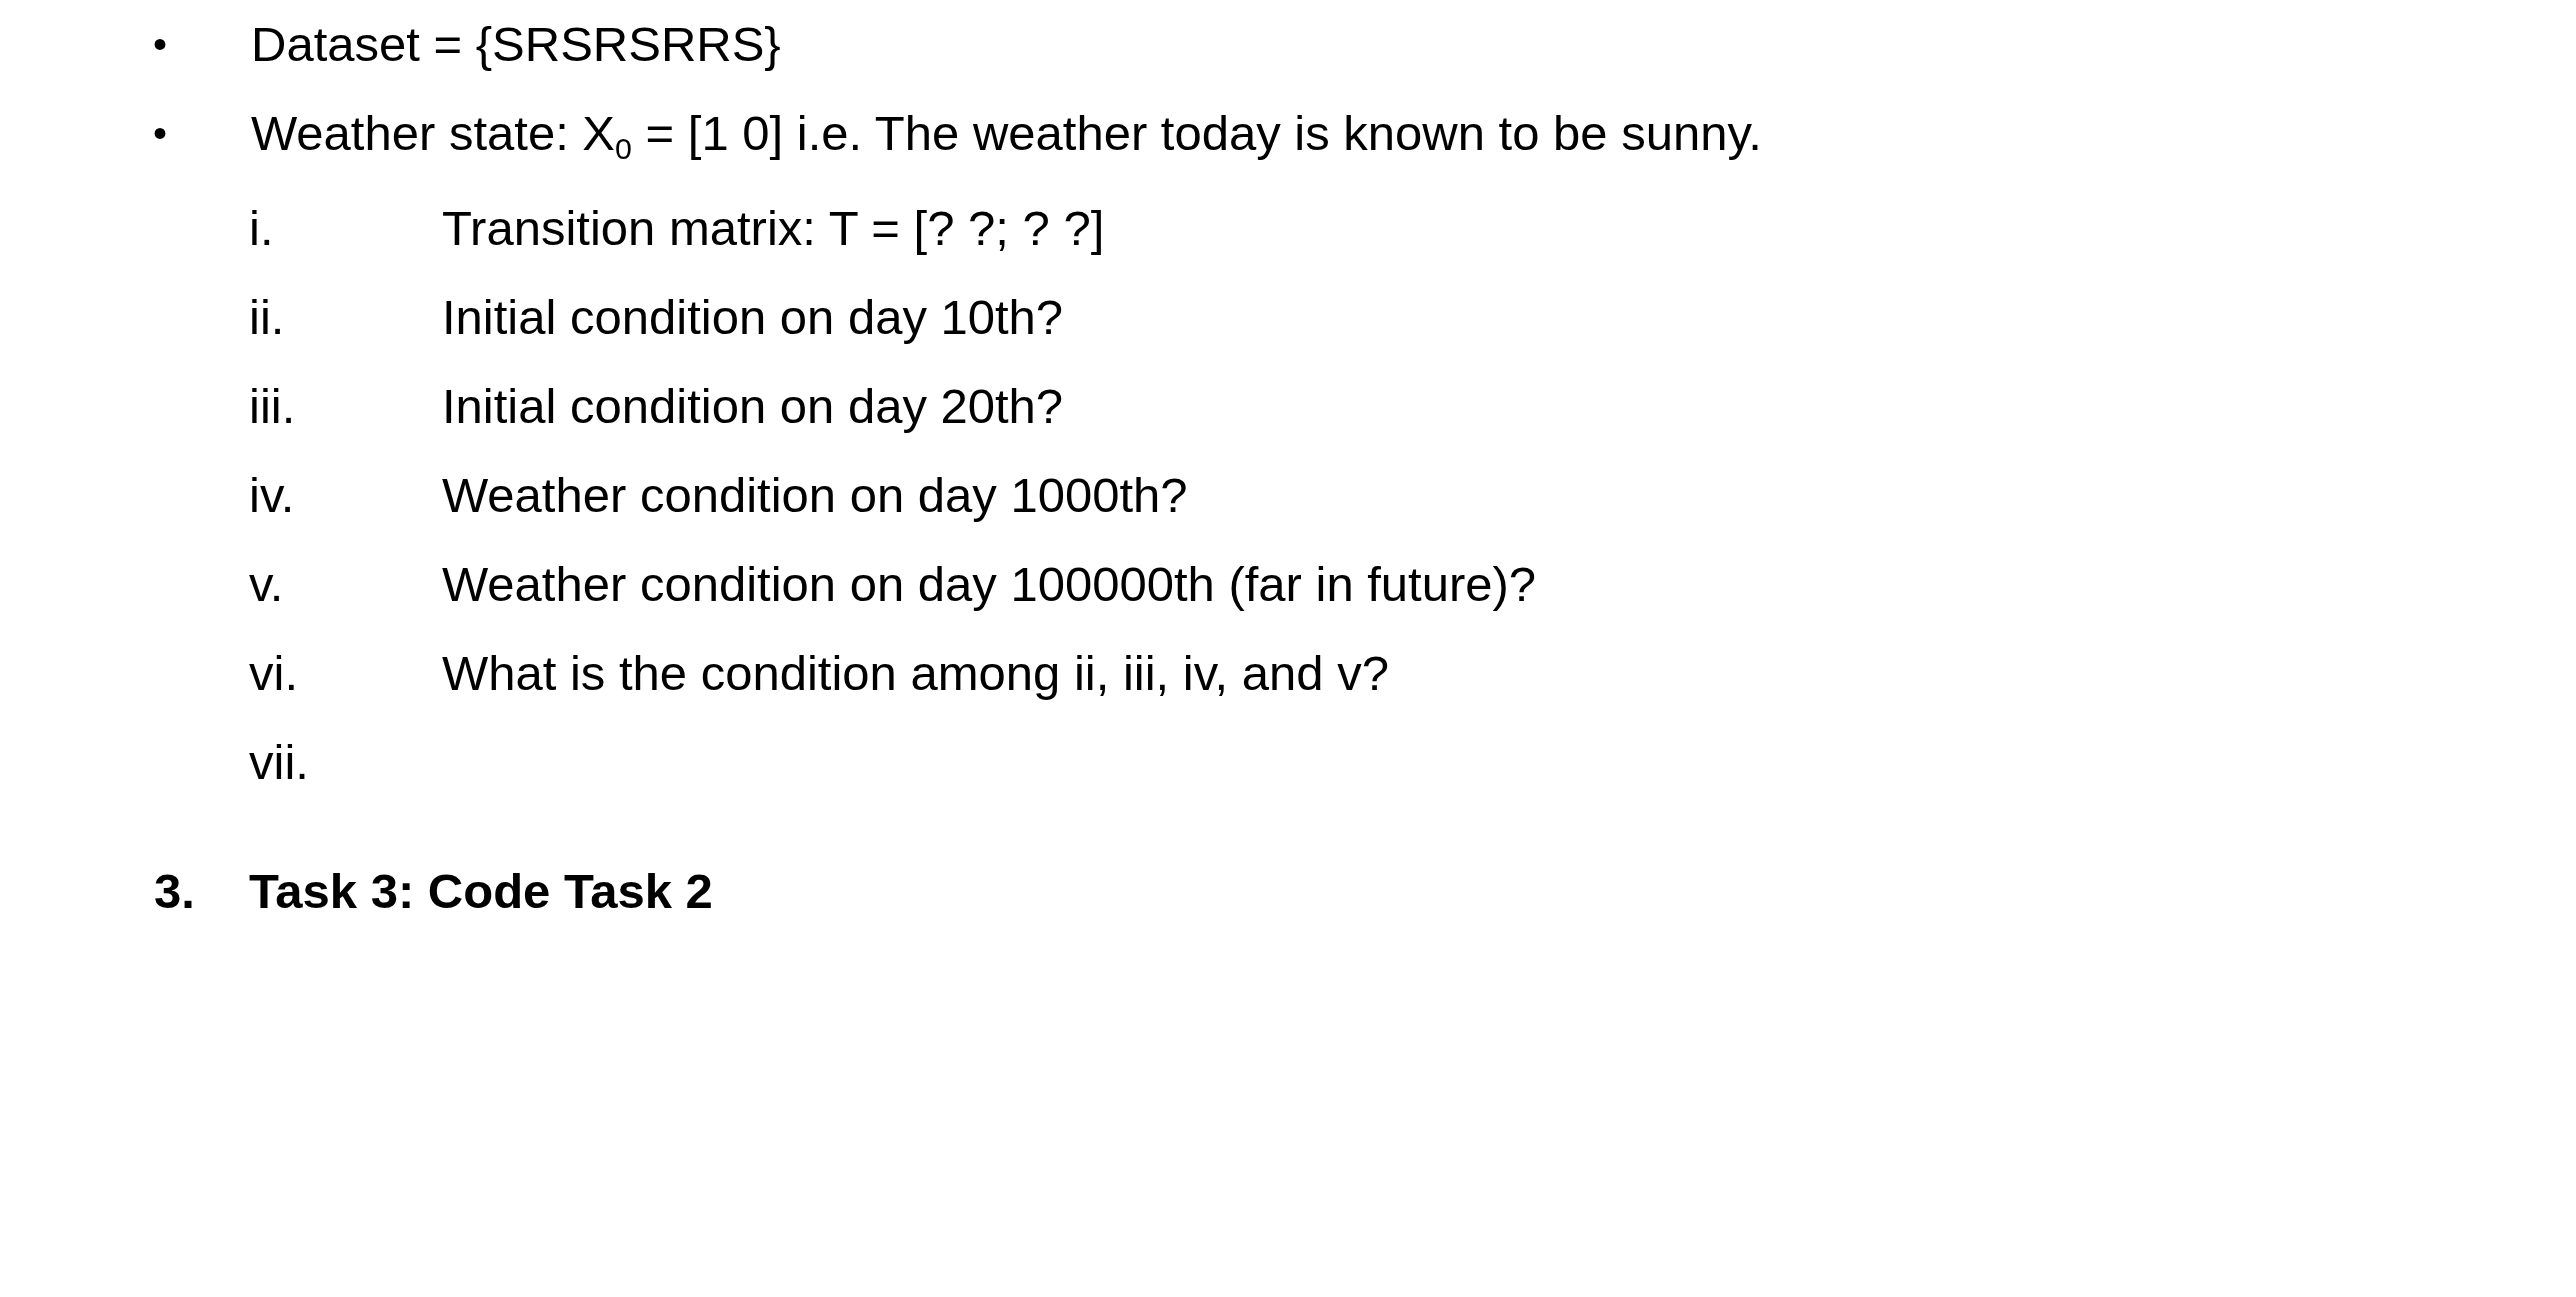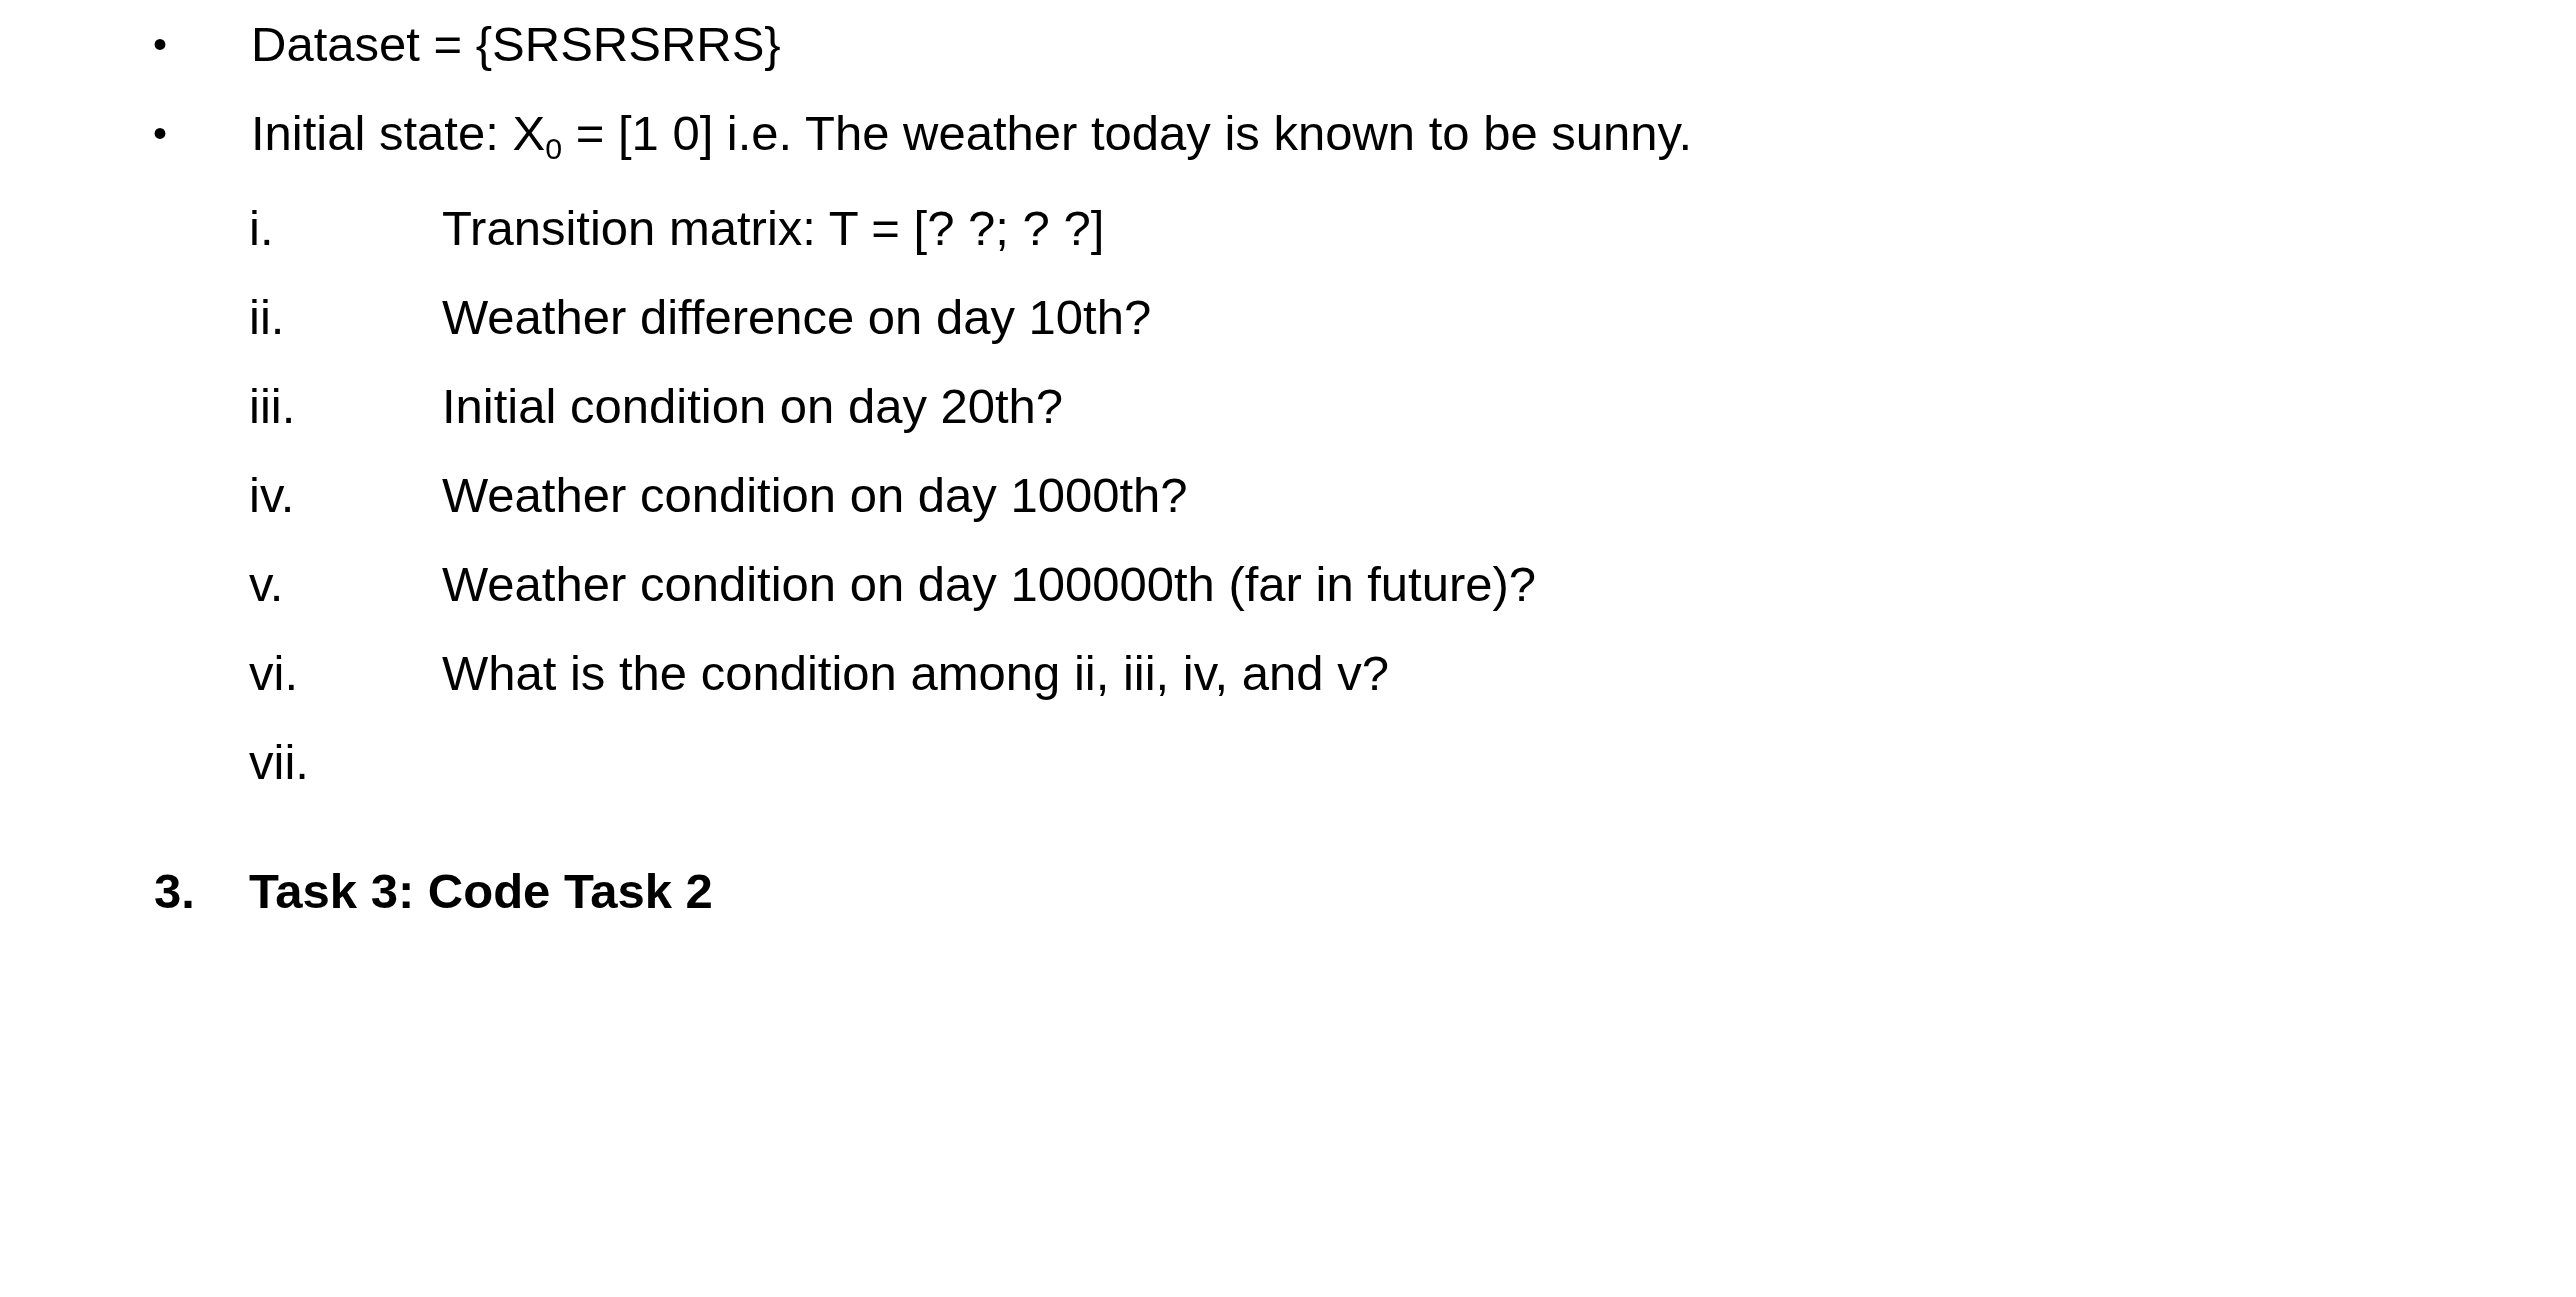--- a/index.html
+++ b/index.html
@@ -138,35 +138,35 @@
 
     <ul class="bullet-list">
 
       <li class="bullet-item">
         <span class="bullet-marker">•</span>
         <span class="bullet-text">Dataset = {SRSRSRRS}</span>
       </li>
 
       <li class="bullet-item">
         <span class="bullet-marker">•</span>
-        <span class="bullet-text"><span>Initial state: X</span><sub class="subscript">0</sub><span> = [1 0] i.e. The weather today is known to be sunny.</span></span>
+        <span class="bullet-text"><span>Weather state: X</span><sub class="subscript">0</sub><span> = [1 0] i.e. The weather today is known to be sunny.</span></span>
       </li>
 
     </ul>
 
     <ol class="roman-list">
 
       <li class="roman-item">
         <span class="roman-marker">i.</span>
         <span class="roman-text">Transition matrix: T = [? ?; ? ?]</span>
       </li>
 
       <li class="roman-item">
         <span class="roman-marker">ii.</span>
-        <span class="roman-text">Weather difference on day 10th?</span>
+        <span class="roman-text">Initial condition on day 10th?</span>
       </li>
 
       <li class="roman-item">
         <span class="roman-marker">iii.</span>
         <span class="roman-text">Initial condition on day 20th?</span>
       </li>
 
       <li class="roman-item">
         <span class="roman-marker">iv.</span>
         <span class="roman-text">Weather condition on day 1000th?</span>

